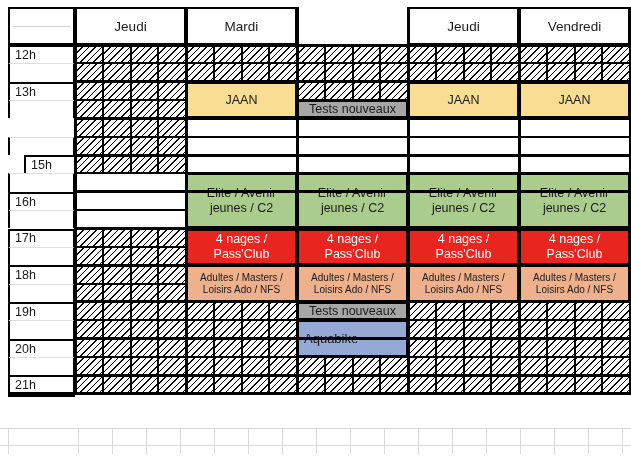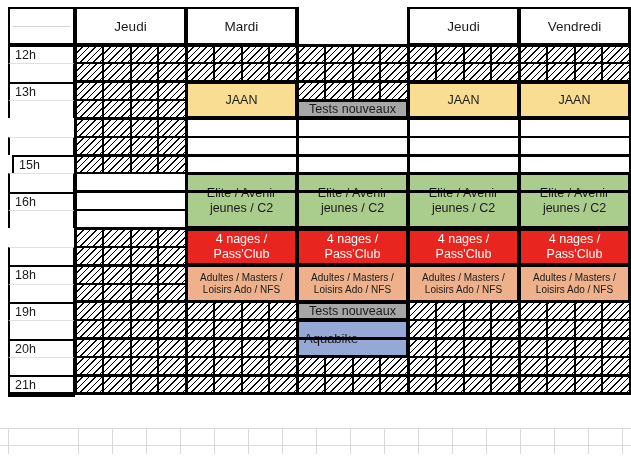--- a/index.html
+++ b/index.html
@@ -93,28 +93,31 @@
         </div>
         <div class="cell hour-cell" style="left: 0px; top: 38px; width: 67px; height: 18.35px;">
           <span class="hl">12h</span>
         </div>
         <div class="cell halfhour-cell" style="left: 0px; top: 56.35px; width: 67px; height: 18.35px;"></div>
         <div class="cell hour-cell" style="left: 0px; top: 74.7px; width: 67px; height: 18.35px;">
           <span class="hl">13h</span>
         </div>
         <div class="cell halfhour-cell" style="left: 0px; top: 93.05px; width: 67px; height: 18.35px;"></div>
         <div class="cell halfhour-cell" style="left: 0px; top: 129.75px; width: 67px; height: 18.35px;"></div>
-        <div class="cell hour-cell" style="left: 4px; top: 148.1px; width: 67px; height: 18.35px;">
+        <div class="cell hour-cell" style="left: 16px; top: 148.1px; width: 67px; height: 18.35px;">
           <span class="hl">15h</span>
         </div>
         <div class="cell halfhour-cell" style="left: 0px; top: 166.45px; width: 67px; height: 18.35px;"></div>
         <div class="cell hour-cell" style="left: 0px; top: 184.8px; width: 67px; height: 18.35px;">
           <span class="hl">16h</span>
         </div>
         <div class="cell halfhour-cell" style="left: 0px; top: 203.15px; width: 67px; height: 18.35px;"></div>
+        <div class="cell hour-cell" style="left: 0px; top: 221.5px; width: 67px; height: 18.35px;">
+          <span class="hl">17h</span>
+        </div>
         <div class="cell halfhour-cell" style="left: 0px; top: 239.85px; width: 67px; height: 18.35px;"></div>
         <div class="cell hour-cell" style="left: 0px; top: 258.2px; width: 67px; height: 18.35px;">
           <span class="hl">18h</span>
         </div>
         <div class="cell halfhour-cell" style="left: 0px; top: 276.55px; width: 67px; height: 18.35px;"></div>
         <div class="cell hour-cell" style="left: 0px; top: 294.9px; width: 67px; height: 18.35px;">
           <span class="hl">19h</span>
         </div>
         <div class="cell halfhour-cell" style="left: 0px; top: 313.25px; width: 67px; height: 18.35px;"></div>
         <div class="cell hour-cell" style="left: 0px; top: 331.6px; width: 67px; height: 18.35px;">

